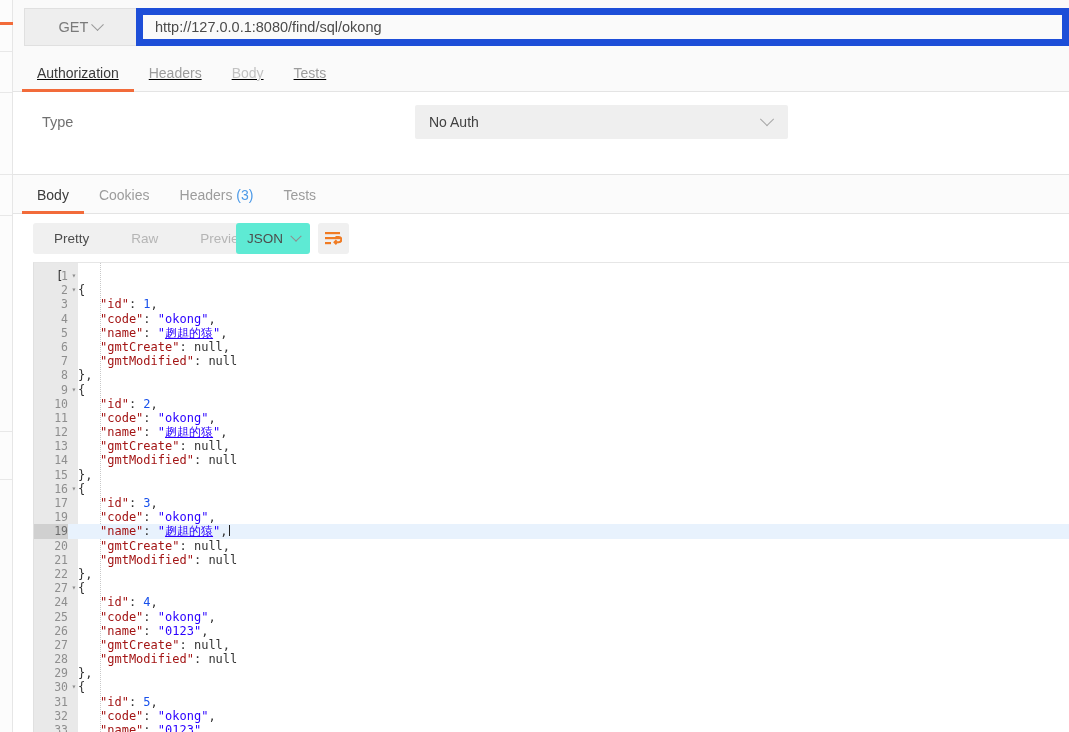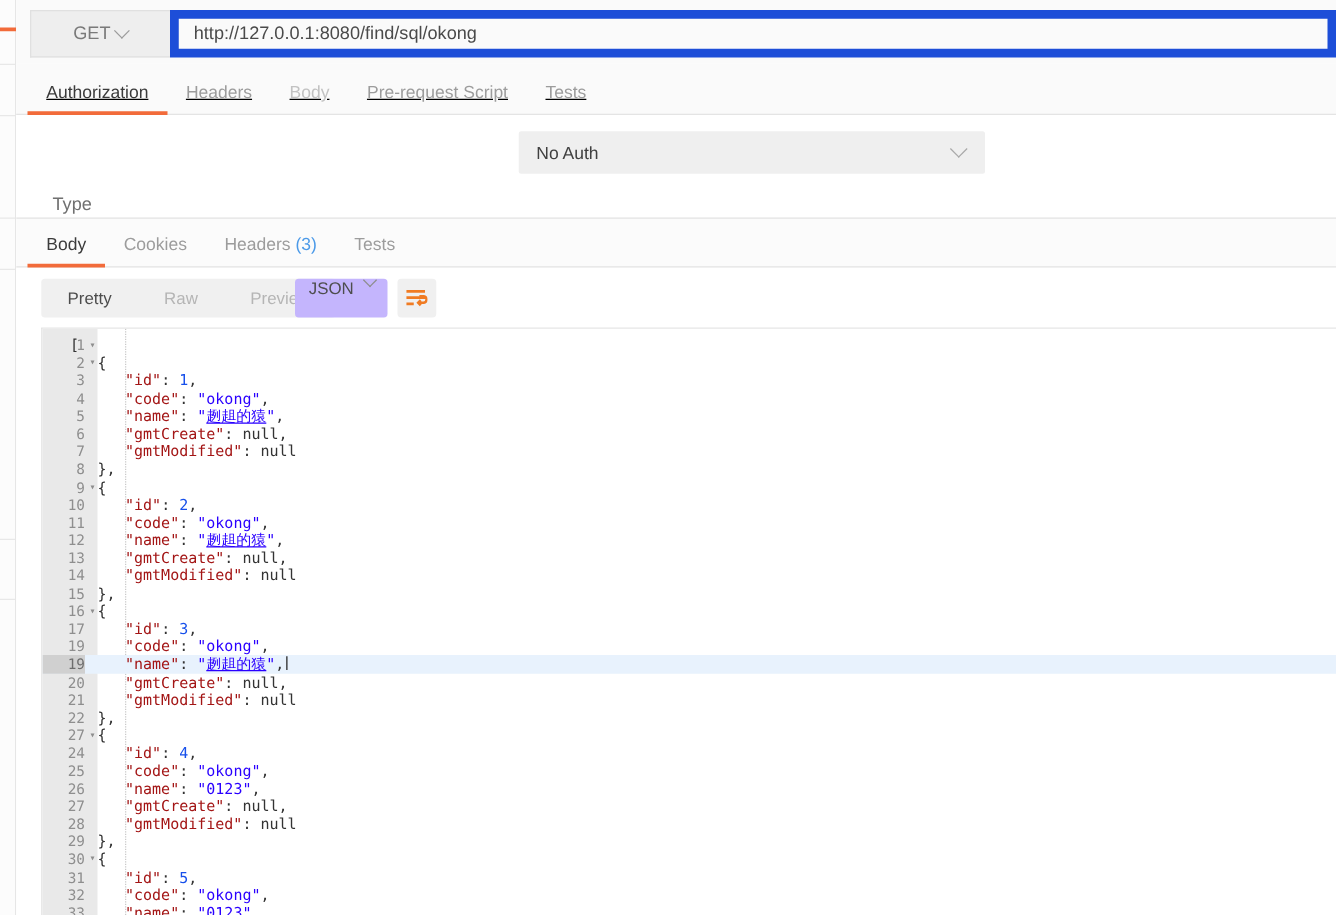--- a/index.html
+++ b/index.html
@@ -68,21 +68,21 @@
   .rtab.active { color: #3b3b3b; }
   .rtab.active::after {
     content: ""; position: absolute; left: 0; right: 0; bottom: -1px;
     height: 3px; background: #f26b3a;
   }
 
   
   .auth-body { position: absolute; left: 0; top: 92px; right: 0; height: 82px; background:#fff; }
   .auth-label {
     position: absolute; left: 29px; top: 22px;
-    font-size: 14.5px; color: #707070; margin-top: 42px;
+    font-size: 14.5px; color: #707070;
   }
   .auth-select {
     position: absolute; left: 402px; top: 13px; width: 373px; height: 34px;
     background: #efefef; border-radius: 2px;
     display: flex; align-items: center;
   }
   .auth-select .val { margin-left: 14px; font-size: 14px; color: #404040; }
   .auth-select .chev {
     margin-left: auto; margin-right: 16px;
     width: 10px; height: 10px;
@@ -102,21 +102,21 @@
     position: absolute; left: 0; top: 215px; right: 0; height: 47px; background: #fff;
   }
   .seg {
     position: absolute; left: 20px; top: 8px; height: 31px;
     background: #f0f0f0; border-radius: 3px; display: flex; align-items: center;
   }
   .seg .s { padding: 0 21px; font-size: 13.5px; color: #b5b5b5; line-height: 31px; cursor: pointer; }
   .seg .s.active { color: #4d4d4d; }
   .fmt {
     position: absolute; left: 223px; top: 8px; width: 74px; height: 31px;
-    background: #c4b5fd; border-radius: 3px; display: flex; 
+    background: #5eead4; border-radius: 3px; display: flex; align-items: center;
   }
   .fmt .val { margin-left: 11px; font-size: 13.5px; color: #4d4d4d; }
   .fmt .chev {
     margin-left: auto; margin-right: 10px; width: 8px; height: 8px;
     border-right: 1.5px solid #8e8e8e; border-bottom: 1.5px solid #8e8e8e;
     transform: rotate(45deg) translate(-2px,-2px);
   }
   .wrapbtn {
     position: absolute; left: 305px; top: 8px; width: 31px; height: 31px;
     background: #f0f0f0; border-radius: 3px;
@@ -190,21 +190,20 @@
         <div class="url-input">
           <span>http://127.0.0.1:8080/find/sql/okong</span>
         </div>
       </div>
     </div>
 
     <div class="req-tabs" id="req-tabs">
         <div class="rtab active"><span>Authorization</span></div>
         <div class="rtab"><span>Headers</span></div>
         <div class="rtab muted"><span>Body</span></div>
-        <div class="rtab"><span>Pre-request Script</span></div>
         <div class="rtab"><span>Tests</span></div>
       </div>
 
     <div class="auth-body">
       <div class="auth-label">Type</div>
       <div class="auth-select">
         <span class="val">No Auth</span>
         <span class="chev"></span>
       </div>
     </div>

